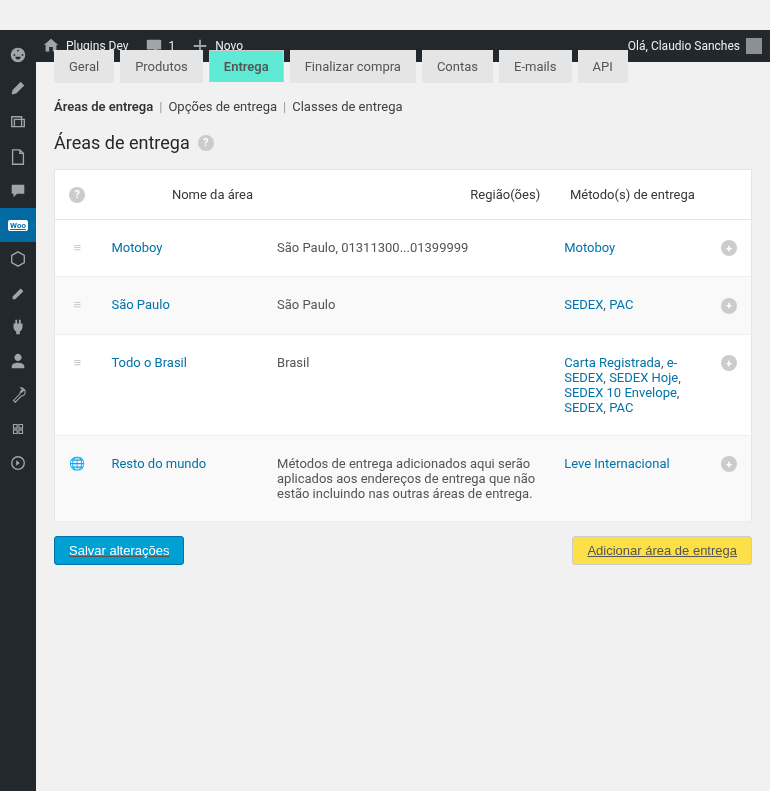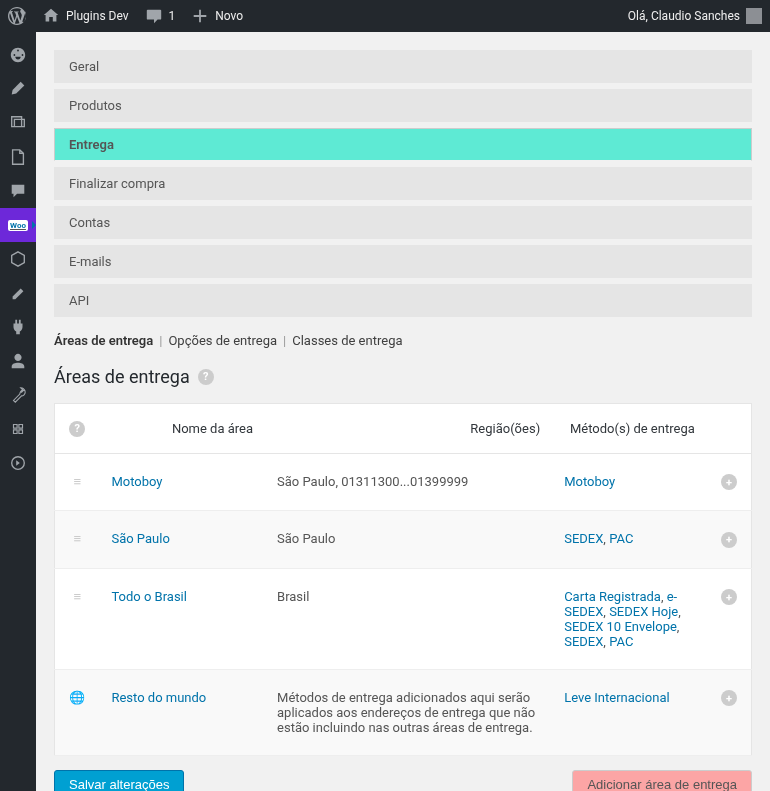--- a/index.html
+++ b/index.html
@@ -1,37 +1,37 @@
 <!DOCTYPE html>
 <html><head>
 <meta charset="utf-8">
 <style>
 * { box-sizing: border-box; margin: 0; padding: 0; }
 body { font-family: -apple-system, BlinkMacSystemFont, "Segoe UI", Roboto, sans-serif; font-size: 13px; color: #555; background: #f1f1f1; width: 770px; height: 791px; overflow: hidden; }
 
 
-.admin-bar { height: 32px; background: #23282d; color: #eee; display: flex; align-items: center; padding: 0 8px; font-size: 12px; }
+.admin-bar { height: 32px; background: #23282d; color: #eee; display: flex; align-items: center; padding: 0 8px; font-size: 12px; margin-top: 30px; }
 .admin-bar .bar-left { display: flex; align-items: center; gap: 16px; }
 .admin-bar .bar-right { margin-left: auto; display: flex; align-items: center; gap: 8px; }
 .admin-bar .bar-item { display: flex; align-items: center; gap: 6px; color: #eee; cursor: pointer; }
 .admin-bar .bar-icon { width: 18px; height: 18px; display: inline-flex; align-items: center; justify-content: center; fill: #a0a5aa; }
 .admin-bar .avatar { width: 16px; height: 16px; background: #8c8f94; }
 
 
 .admin-sidebar { position: absolute; left: 0; top: 32px; bottom: 0; width: 36px; background: #23282d; display: flex; flex-direction: column; padding-top: 6px; gap: 0; }
 .sidebar-icon { width: 36px; height: 34px; display: flex; align-items: center; justify-content: center; fill: #a0a5aa; cursor: pointer; position: relative; }
 .sidebar-icon.active { background: #0073aa; fill: #fff; }
 .sidebar-icon.active::after { content: ''; position: absolute; right: -4px; top: 50%; transform: translateY(-50%); border: 4px solid transparent; border-left-color: #0073aa; }
 .sidebar-icon svg { width: 18px; height: 18px; }
-.sidebar-icon.woo { background: #6d28d9; text-decoration: underline; }
+.sidebar-icon.woo { background: #0369a1; text-decoration: underline; }
 .sidebar-icon.woo .woo-badge { font-size: 8px; font-weight: bold; background: #fff; color: #0073aa; padding: 1px 2px; border-radius: 2px; }
 
 
 .content { position: absolute; left: 36px; top: 32px; right: 0; bottom: 0; padding: 18px; }
-.tabs { display: flex; gap: 6px; margin-bottom: 16px; flex-direction: column; }
+.tabs { display: flex; gap: 6px; margin-bottom: 16px; }
 .tab { padding: 8px 14px; background: #e5e5e5; color: #555; cursor: pointer; font-size: 13px; border: 1px solid transparent; }
 .tab.active { background: #5eead4; border: 1px solid #ccc; border-bottom-color: #f1f1f1; color: #555; font-weight: 600; }
 
 .subnav { font-size: 13px; margin-bottom: 18px; }
 .subnav .sub-item { color: #404040; text-decoration: none; cursor: pointer; }
 .subnav .sub-item.active { color: #333; font-weight: 600; }
 .subnav .sep { color: #999; margin: 0 6px; }
 
 h2.page-title { font-size: 18px; font-weight: 400; color: #23282d; margin-bottom: 16px; display: flex; align-items: center; gap: 8px; }
 .help-icon { width: 16px; height: 16px; border-radius: 50%; background: #ccc; color: #fff; display: inline-flex; align-items: center; justify-content: center; font-size: 11px; font-weight: bold; cursor: pointer; }
@@ -44,23 +44,23 @@
 .zone-table .drag-col { width: 40px; text-align: center; color: #ccc; }
 .zone-table .name-col { width: 150px; }
 .zone-table .region-col { width: 260px; }
 .zone-table .methods-col { width: 140px; }
 .zone-table .plus-col { width: 30px; text-align: center; }
 .zone-table a { color: #0073aa; text-decoration: none; cursor: pointer; }
 .drag-handle { cursor: move; }
 .globe-icon { color: #ccc; }
 .plus-btn { width: 16px; height: 16px; border-radius: 50%; background: #ccc; color: #fff; display: inline-flex; align-items: center; justify-content: center; font-size: 11px; cursor: pointer; font-weight: bold; }
 
-.actions { display: flex; margin-top: 14px; align-items: center; }
+.actions { display: flex; margin-top: 14px; align-items: center; text-decoration: underline; }
 .btn-primary { background: #00a0d2; border: 1px solid #0073aa; color: #fff; padding: 6px 14px; border-radius: 3px; cursor: pointer; font-size: 13px; }
-.btn-secondary { margin-left: auto; background: #fca5a5; border: 1px solid #ccc; color: #555; padding: 6px 14px; border-radius: 3px; cursor: pointer; font-size: 13px; }
+.btn-secondary { margin-left: auto; background: #fde047; border: 1px solid #ccc; color: #555; padding: 6px 14px; border-radius: 3px; cursor: pointer; font-size: 13px; }
 </style>
 </head>
 <body>
 
 <div class="admin-bar">
   <div class="bar-left">
     <span class="bar-item">
       <span class="bar-icon">
         <svg viewBox="0 0 20 20">
             <path d="M10 0C4.5 0 0 4.5 0 10s4.5 10 10 10 10-4.5 10-10S15.5 0 10 0zm0 1.5c1.8 0 3.4.5 4.8 1.5-.1 0-.2 0-.3.1-.6.3-1 1-1 1.7 0 .8.5 1.4 1 2.1.4.6.8 1.3.8 2.4 0 .7-.3 1.6-.7 2.8l-.9 2.9-3.1-9.2c.5 0 1-.1 1-.1.5-.1.4-.7-.1-.7 0 0-1.4.1-2.3.1-.8 0-2.2-.1-2.2-.1-.5 0-.5.7-.1.7 0 0 .4.1.9.1l1.3 3.6-1.8 5.5L4.2 5.3c.5 0 1-.1 1-.1.5-.1.4-.7-.1-.7 0 0-1.4.1-2.3.1h-.3C4 2.9 6.8 1.5 10 1.5zM1.5 10c0-1.2.3-2.4.7-3.4l4 11.1C3.5 16.2 1.5 13.3 1.5 10zm8.5 8.5c-.8 0-1.6-.1-2.4-.3l2.5-7.4 2.6 7.1c0 .1 0 .1.1.1-.9.3-1.8.5-2.8.5zm5.8-2.2l2.6-7.5c.5-1.2.6-2.2.6-3.1 0-.3 0-.6-.1-.9 1 1.5 1.6 3.3 1.6 5.2 0 2.6-1.2 5-3.1 6.6l-1.6-.3z"></path>

